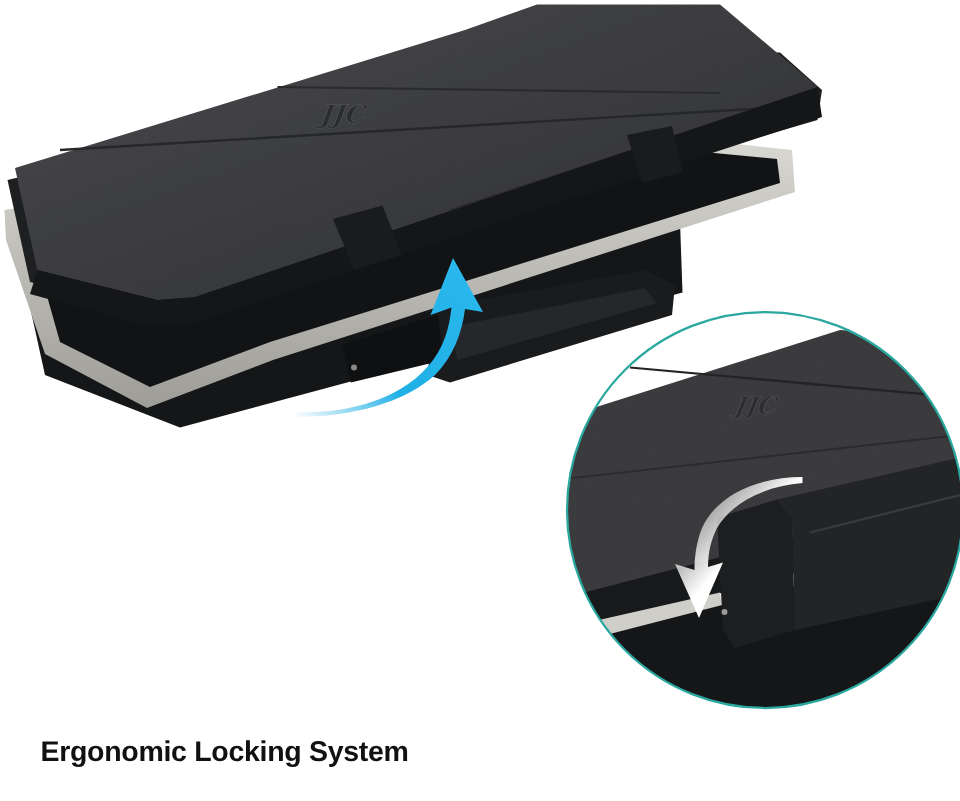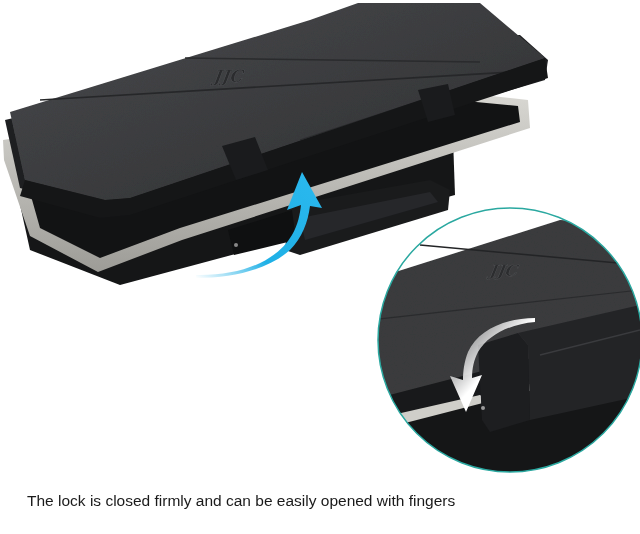--- a/index.html
+++ b/index.html
@@ -100,14 +100,14 @@
         <circle cx="483" cy="408" r="2" fill="#9a9a9a"></circle>
 
         <path d="M535 318 C505 318 478 330 468 352 C464 362 463 372 463 380 L450 376 L466 412 L482 375 L472 378 C472 368 474 360 478 352 C488 335 510 324 535 322 Z" fill="url(#whiteArrow)"></path>
       </g>
       <circle cx="510" cy="340" r="132" fill="none" stroke="#2aa8a0" stroke-width="1.5"></circle>
     </g>
   </svg>
 </div>
 
 <div class="caption">
-  <div class="caption-desc">The lock is closed firmly and can be easily opened with fingers</div>
+  <div class="caption-title">Ergonomic Locking System</div>
 </div>
 
 </body></html>

